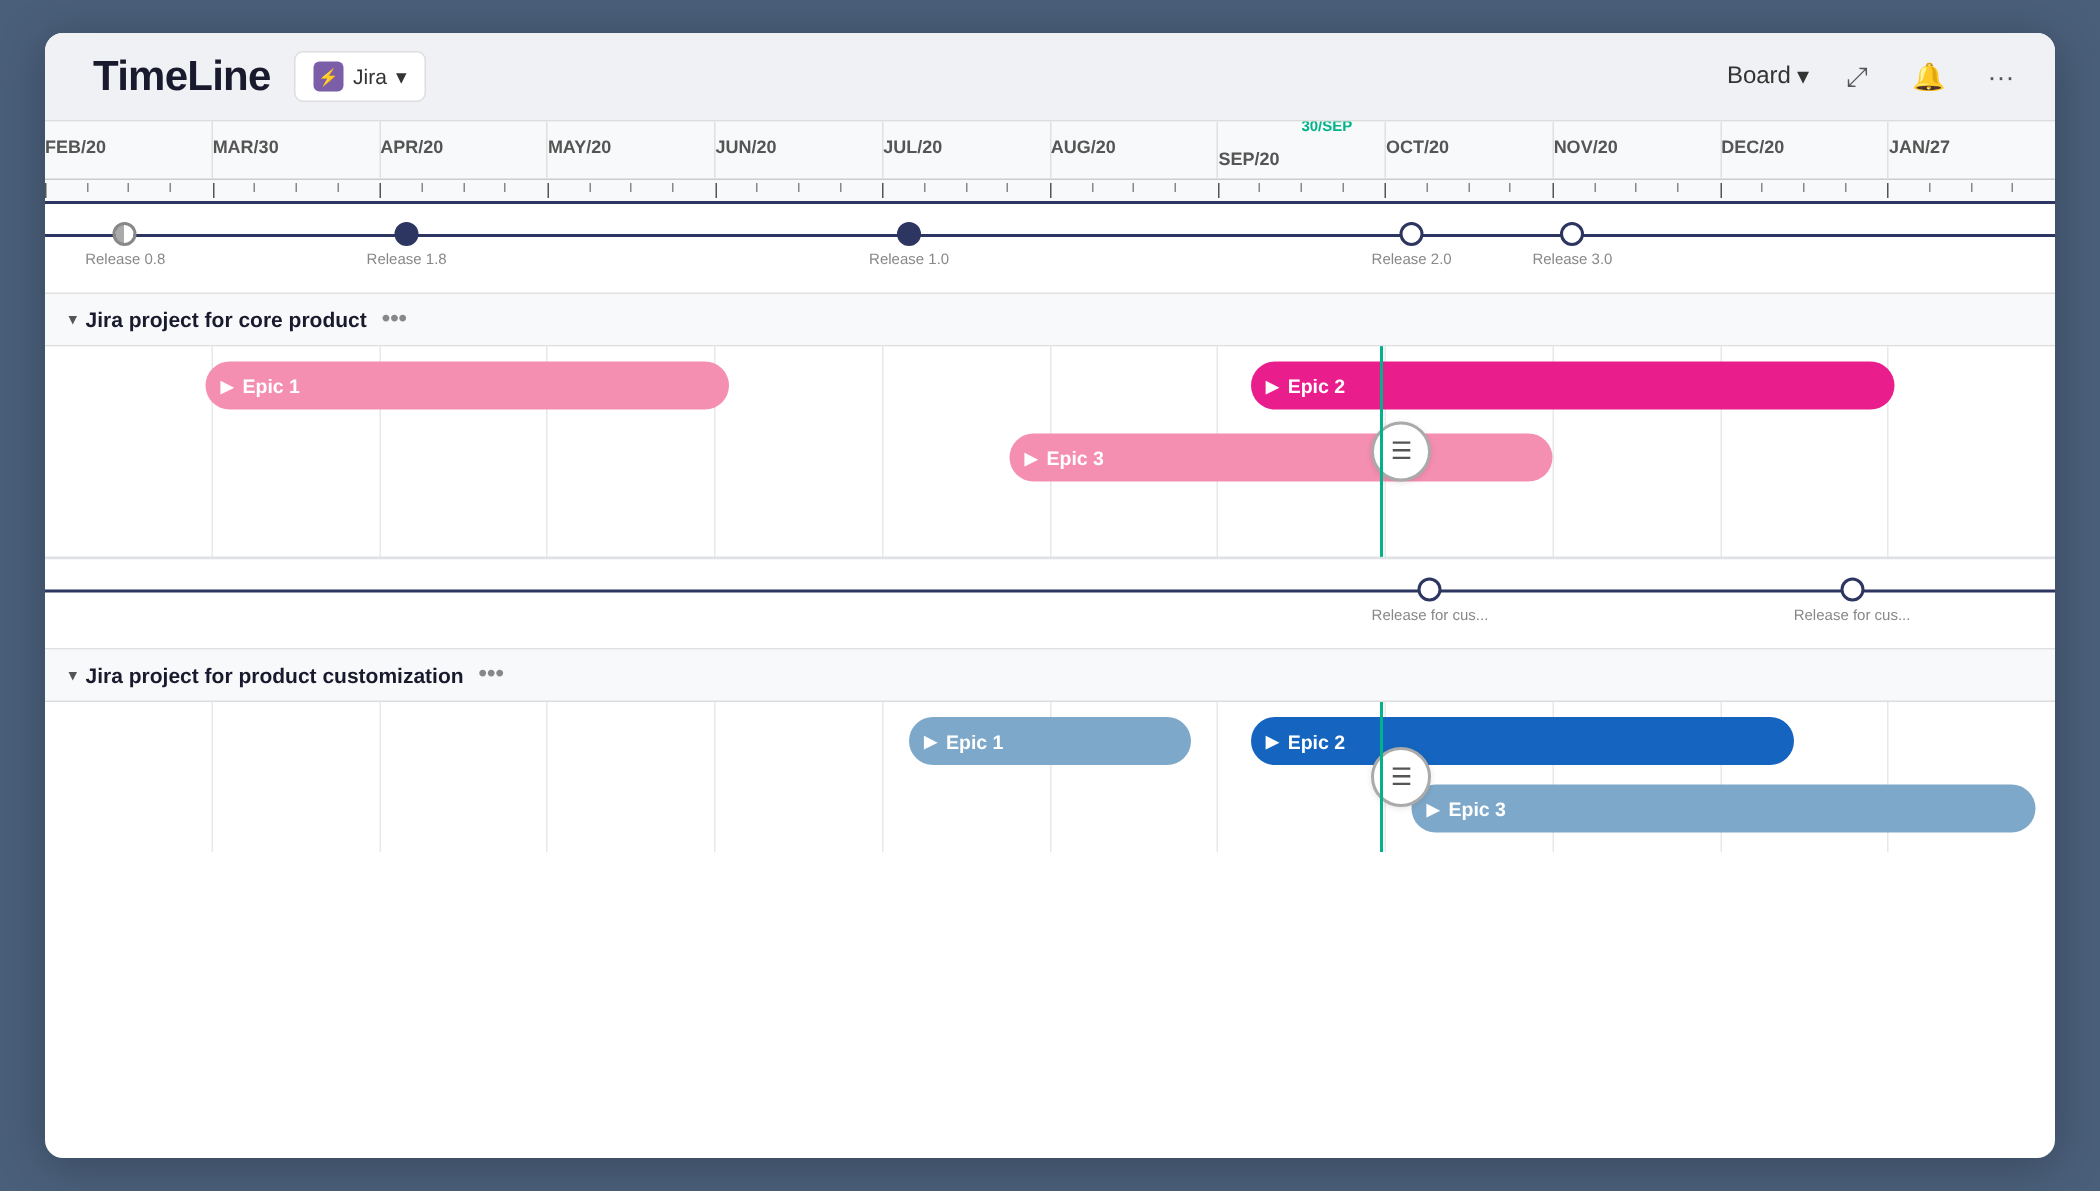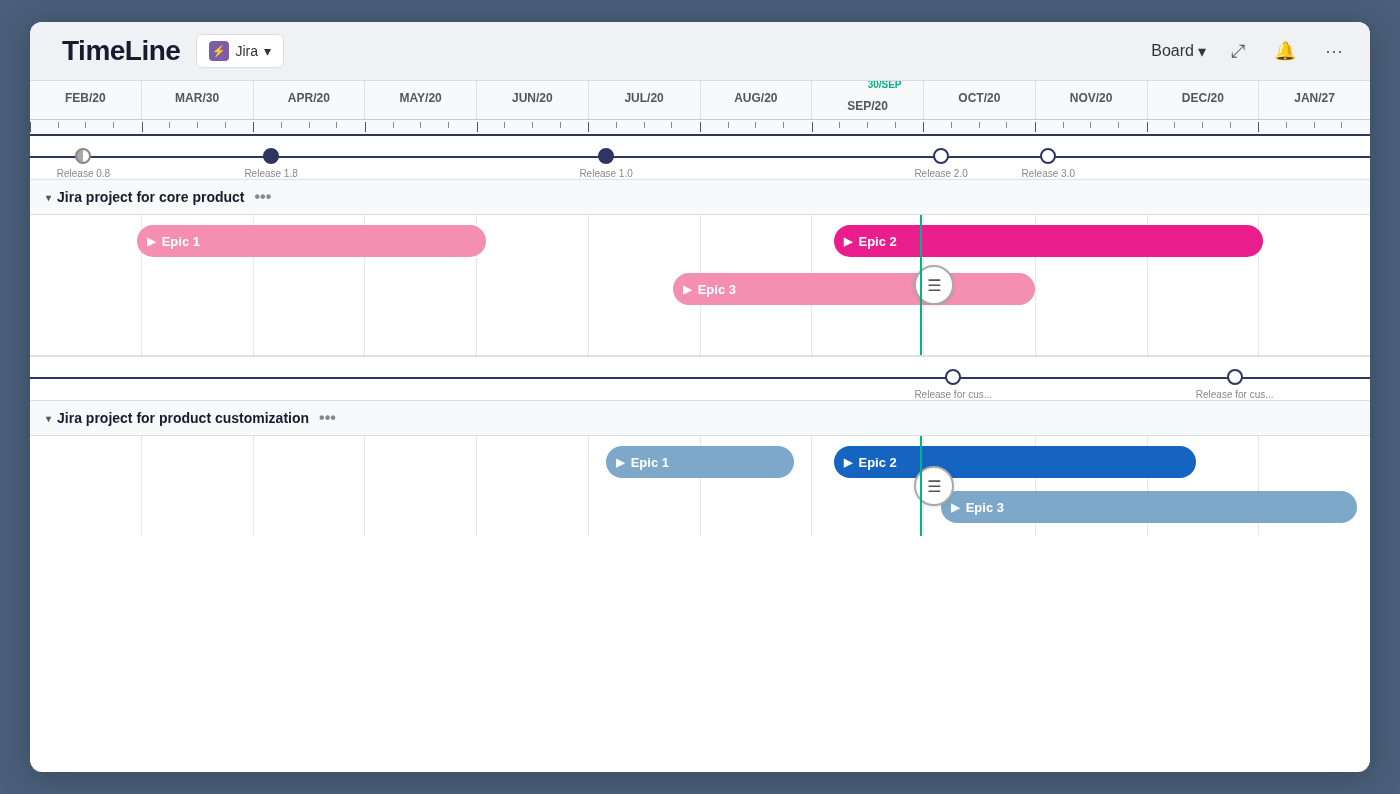--- a/index.html
+++ b/index.html
@@ -97,21 +97,21 @@
       position: relative;
       overflow: hidden;
     }
     .month-header {
       display: flex;
       border-bottom: 1px solid #ccc;
       background: #f8f9fa;
     }
     .month-cell {
       flex: 1;
-      text-align: center;
+      text-align: left;
       padding: 10px 0 6px;
       font-size: 12px;
       font-weight: 600;
       color: #555;
       border-right: 1px solid #e0e0e0;
       position: relative;
     }
     .month-cell:last-child { border-right: none; }
     .today-label {
       position: absolute;
@@ -138,21 +138,21 @@
     }
     .tick {
       flex: 1;
       height: 6px;
       border-left: 1.5px solid #888;
     }
     .tick.major { height: 10px; border-color: #555; }
     
     .milestone-row {
       position: relative;
-      height: 44px;
+      height: 60px;
       border-bottom: 1px solid #e0e0e0;
       background: #fff;
     }
     .milestone-line {
       position: absolute;
       top: 20px;
       left: 0;
       right: 0;
       height: 2px;
       background: #2d3561;

